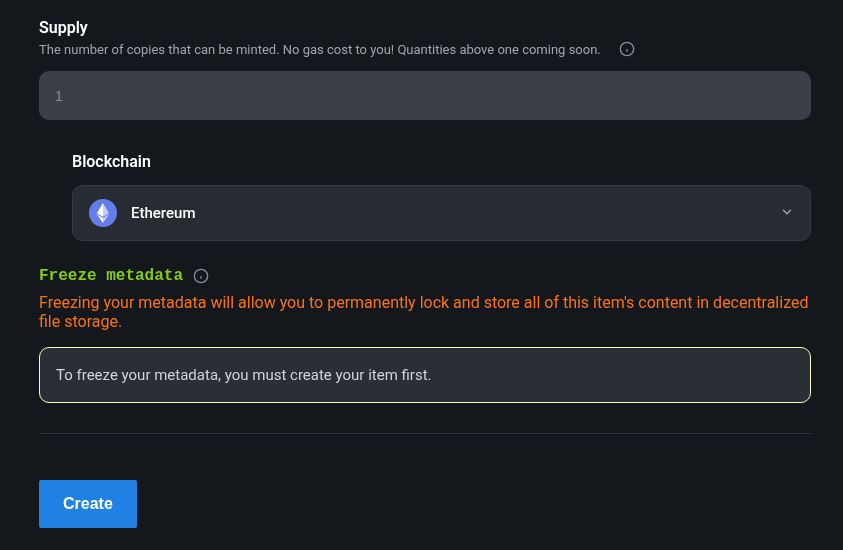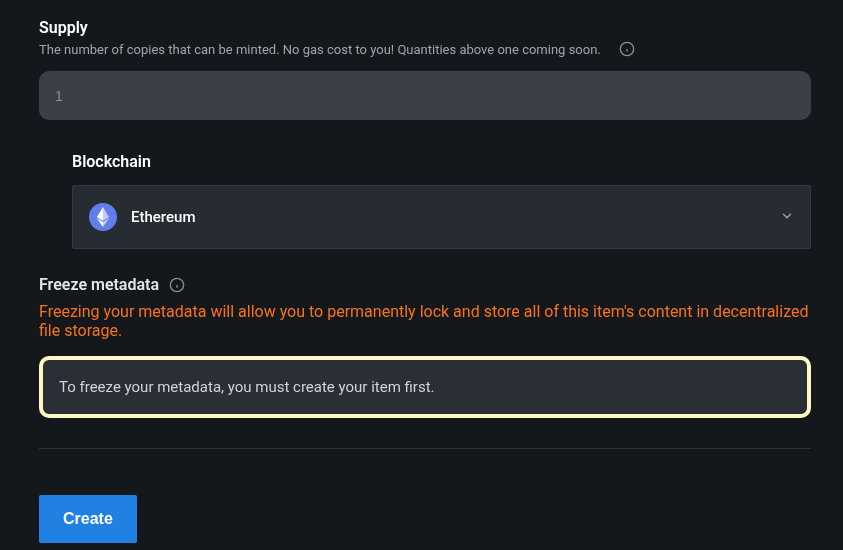--- a/index.html
+++ b/index.html
@@ -57,24 +57,24 @@
     .section {
       margin-bottom: 26px;
     }
     .section-blockchain {
       margin-top: 32px;
       margin-bottom: 26px;
       margin-left: 33px;
     }
     .select-field {
       width: 100%;
-      height: 64px;
+      height: 56px;
       background-color: #272b32;
       border: 1px solid #353942;
-      border-radius: 2px;
+      border-radius: 10px;
       padding: 0 16px;
       display: flex;
       align-items: center;
       justify-content: space-between;
       cursor: pointer;
     }
     .select-left {
       display: flex;
       align-items: center;
       gap: 14px;
@@ -103,31 +103,32 @@
     }
     .freeze-label {
       display: flex;
       align-items: center;
       gap: 10px;
       margin-bottom: 8px;
     }
     .freeze-label-text {
       font-size: 16px;
       font-weight: 600;
-      color: #e5e5e5;
+      color: #84cc16;
+      font-family: Liberation Mono, monospace;
     }
     .freeze-description {
       font-size: 16px;
       color: #f97316;
       margin-bottom: 16px;
     }
     .freeze-notice {
       width: 100%;
       background-color: #2a2e35;
-      border: 4px solid #fef9c3;
+      border: 1px solid #fef9c3;
       border-radius: 10px;
       padding: 18px 16px;
       font-size: 15px;
       color: #d0d3d9;
     }
     .divider {
       width: 100%;
       height: 1px;
       background-color: #2f333b;
       margin-top: 30px;

